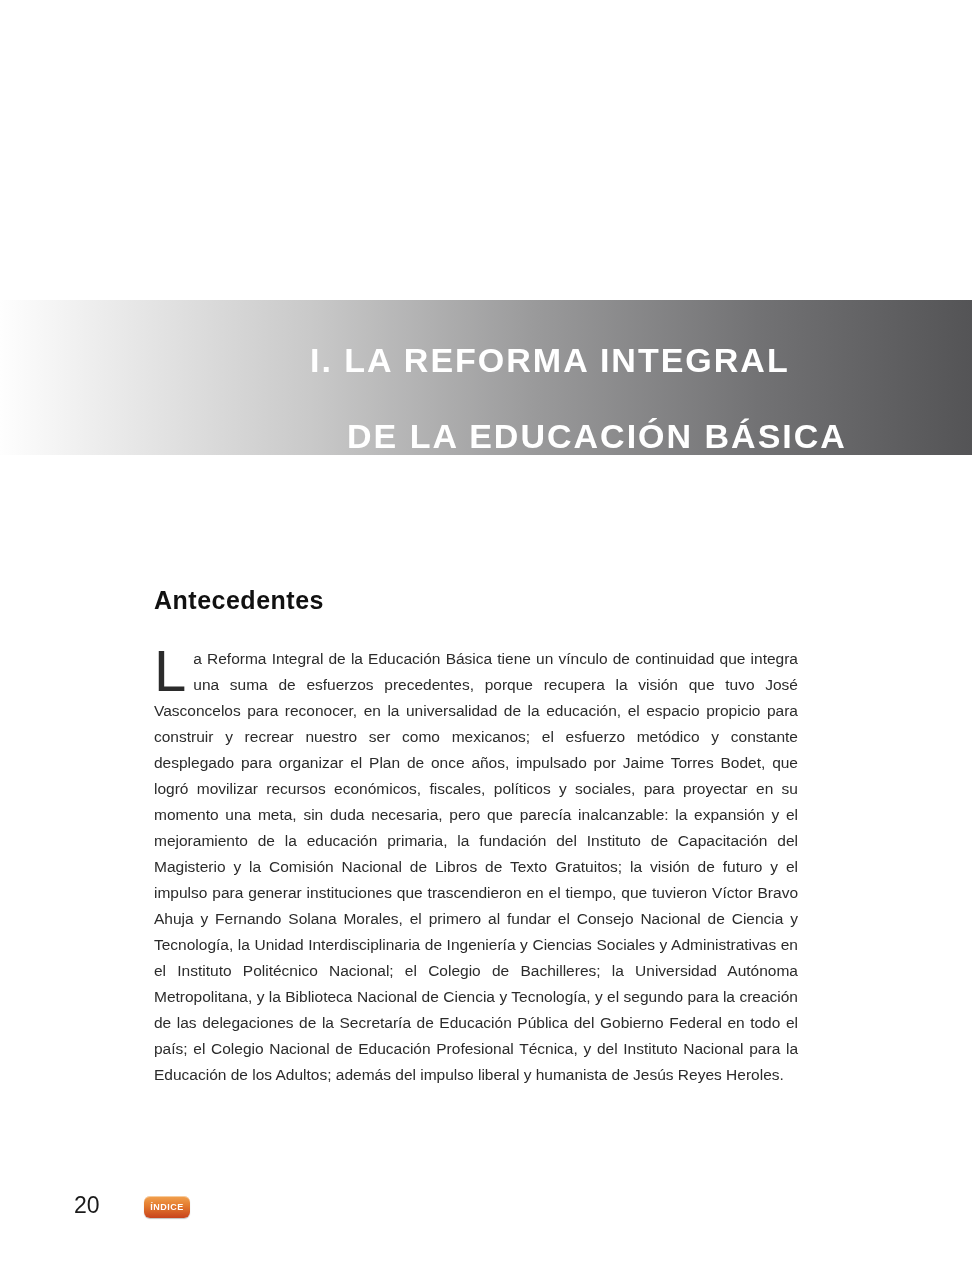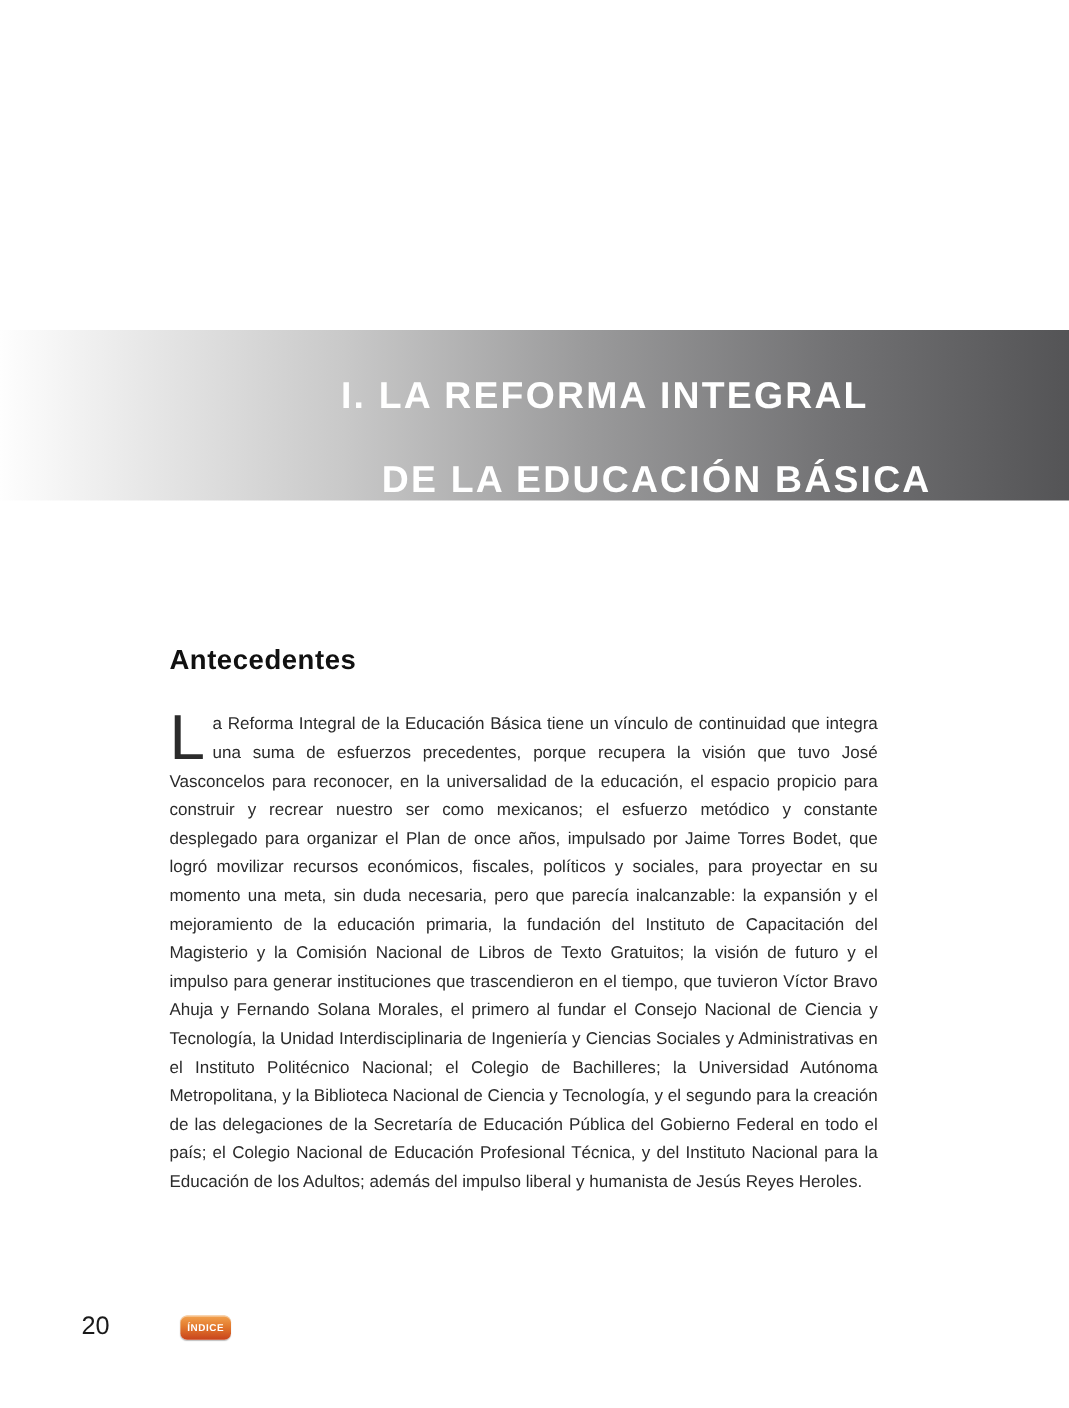--- a/index.html
+++ b/index.html
@@ -83,21 +83,21 @@
   
   .page-number {
     position: absolute;
     left: 74px;
     top: 1192px;
     font-size: 23px;
     color: #1a1a1a;
   }
   .indice-button {
     position: absolute;
-    left: 164px;
+    left: 144px;
     top: 1196px;
     width: 46px;
     height: 22px;
     border-radius: 6px;
     background: linear-gradient(180deg, #f2a24e 0%, #e37a2e 45%, #c8431c 100%);
     border: none;
     color: #ffffff;
     font-family: "Liberation Sans", sans-serif;
     font-size: 9px;
     font-weight: 700;

